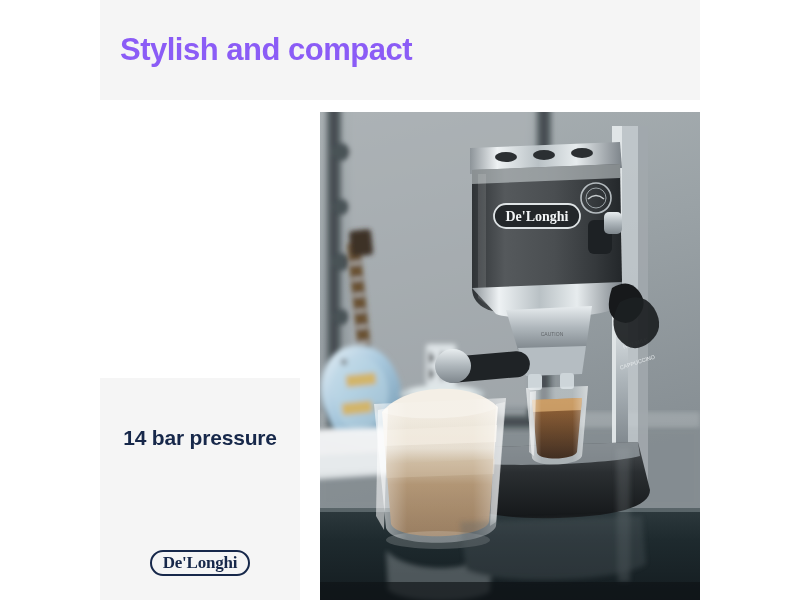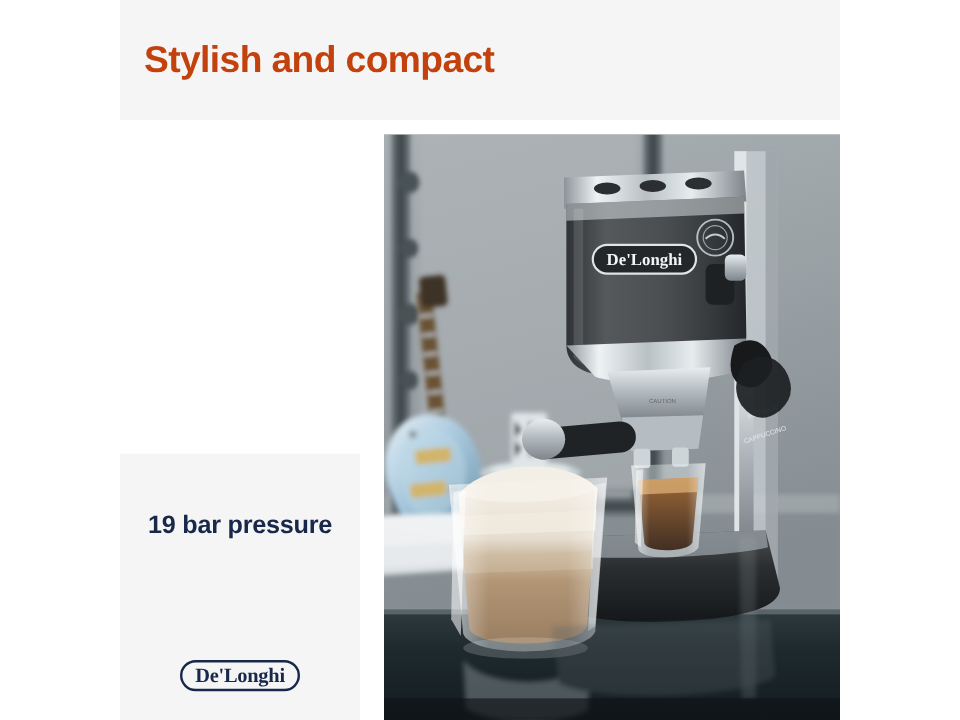--- a/index.html
+++ b/index.html
@@ -32,21 +32,21 @@
     background: #f5f5f5;
     display: flex;
     align-items: center;
   }
   .header-title {
     margin: 0;
     padding-left: 20px;
     font-size: 31px;
     font-weight: 700;
     letter-spacing: -0.5px;
-    color: #c2410c;
+    color: #8b5cf6;
     line-height: 1.1;
   }
 
   
   .feature-panel {
     position: absolute;
     left: 100px;
     width: 200px;
     background: #f5f5f5;
     display: flex;
@@ -117,21 +117,21 @@
 <body>
 
 <div class="page">
 
   <div class="header-panel">
     <h1 class="header-title">Stylish and compact</h1>
   </div>
 
 
   <div class="feature-panel feature-panel-2">
-    <p class="feature-text">19 bar pressure</p>
+    <p class="feature-text">14 bar pressure</p>
   </div>
 
   <div class="brand-logo-wrap">
     <span class="brand-logo">
       <span class="brand-logo-text">De'Longhi</span>
     </span>
   </div>
 
   <div class="photo">
     <svg width="380" height="488" viewBox="0 0 380 488">

